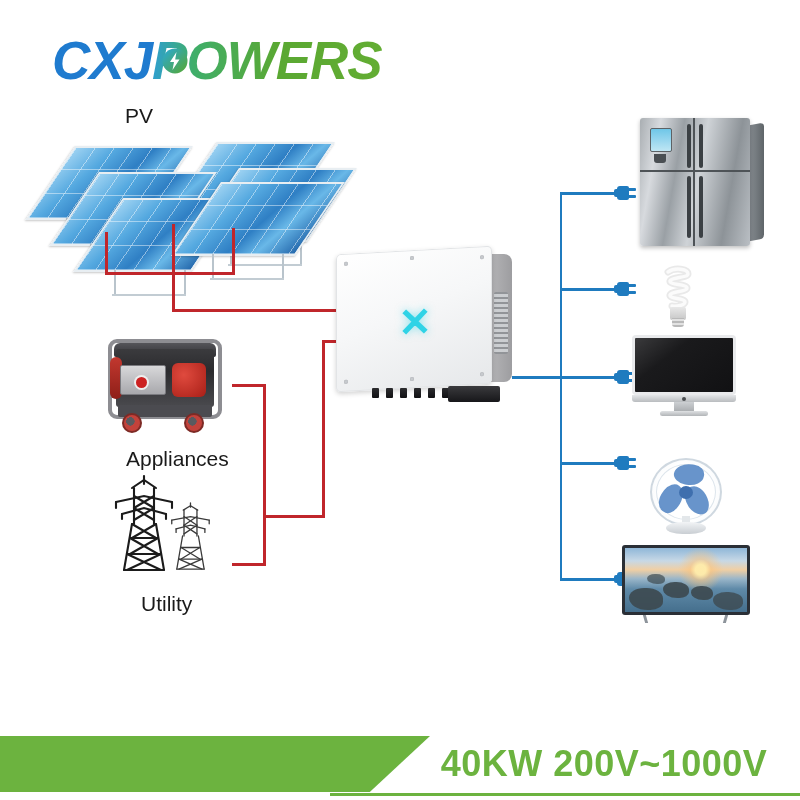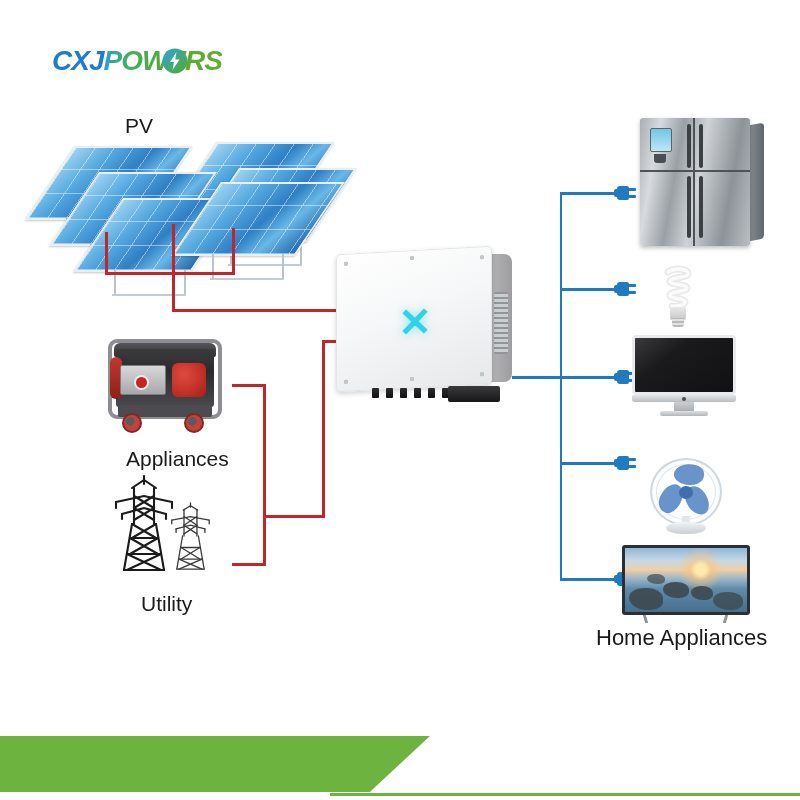--- a/index.html
+++ b/index.html
@@ -7,31 +7,31 @@
     width: 800px; height: 800px;
     background: #ffffff;
     font-family: "Liberation Sans", sans-serif;
     overflow: hidden;
   }
   #stage { position: relative; width: 800px; height: 800px; background:#fff; }
 
   
   #logo { position:absolute; left:52px; top:38px; height:46px; }
   .logo-text {
-    font-size: 28px; font-weight: 800; font-style: italic;
+    font-size: 53px; font-weight: 800; font-style: italic;
     letter-spacing: -1px; line-height: 46px;
     font-family: "Liberation Sans", sans-serif;
   }
 
   
   .lbl {
     position:absolute; color:#1a1a1a; font-size:21px;
     font-family:"Liberation Sans", sans-serif; white-space:nowrap;
   }
-  #lbl-pv   { left:125px; top:114px; }
+  #lbl-pv   { left:125px; top:104px; }
   #lbl-gen  { left:126px; top:447px; }
   #lbl-util { left:141px; top:592px; }
   #lbl-home { left:596px; top:625px; font-size:22px; }
 
   
   .wire { position:absolute; }
   .wire.h { height:3px; }
   .wire.v { width:3px; }
   .red  { background:#c0262b; }
   .blue { background:#1f7bbf; height:2px; }
@@ -263,21 +263,20 @@
             <stop offset="1" stop-color="#57a82e"></stop>
       </linearGradient>
         </defs>
       <polygon points="14.5,4 8,14 12,14 10.5,22 17.5,11.5 13.2,11.5" fill="#ffffff"></polygon>
     </svg>
   </div>
 
   <div class="lbl" id="lbl-pv">PV</div>
   <div class="lbl" id="lbl-gen">Appliances</div>
   <div class="lbl" id="lbl-util">Utility</div>
-  <div class="lbl" id="lbl-home">Home Appliances</div>
 
   <div class="panel-group">
 
     <div class="spanel" style="left:50px;  top:146px;">
       <div class="glass"></div>
         <div class="leg l"></div>
         <div class="leg r"></div>
         <div class="rail"></div>
       </div>
 
@@ -500,16 +499,17 @@
       <div class="tv-rock" style="left:88px; top:44px; width:30px; height:18px; opacity:.8;"></div>
       <div class="tv-rock" style="left:22px; top:26px; width:18px; height:10px; opacity:.7;"></div>
     </div>
       </div>
     <div class="tv-stand l"></div>
     <div class="tv-stand r"></div>
   </div>
 
   <div id="banner">
     <div id="banner-green"></div>
+    <div id="banner-spec">40KW 200V~1000V</div>
     <div id="banner-rule"></div>
   </div>
 
 </div>
 
 </body></html>

